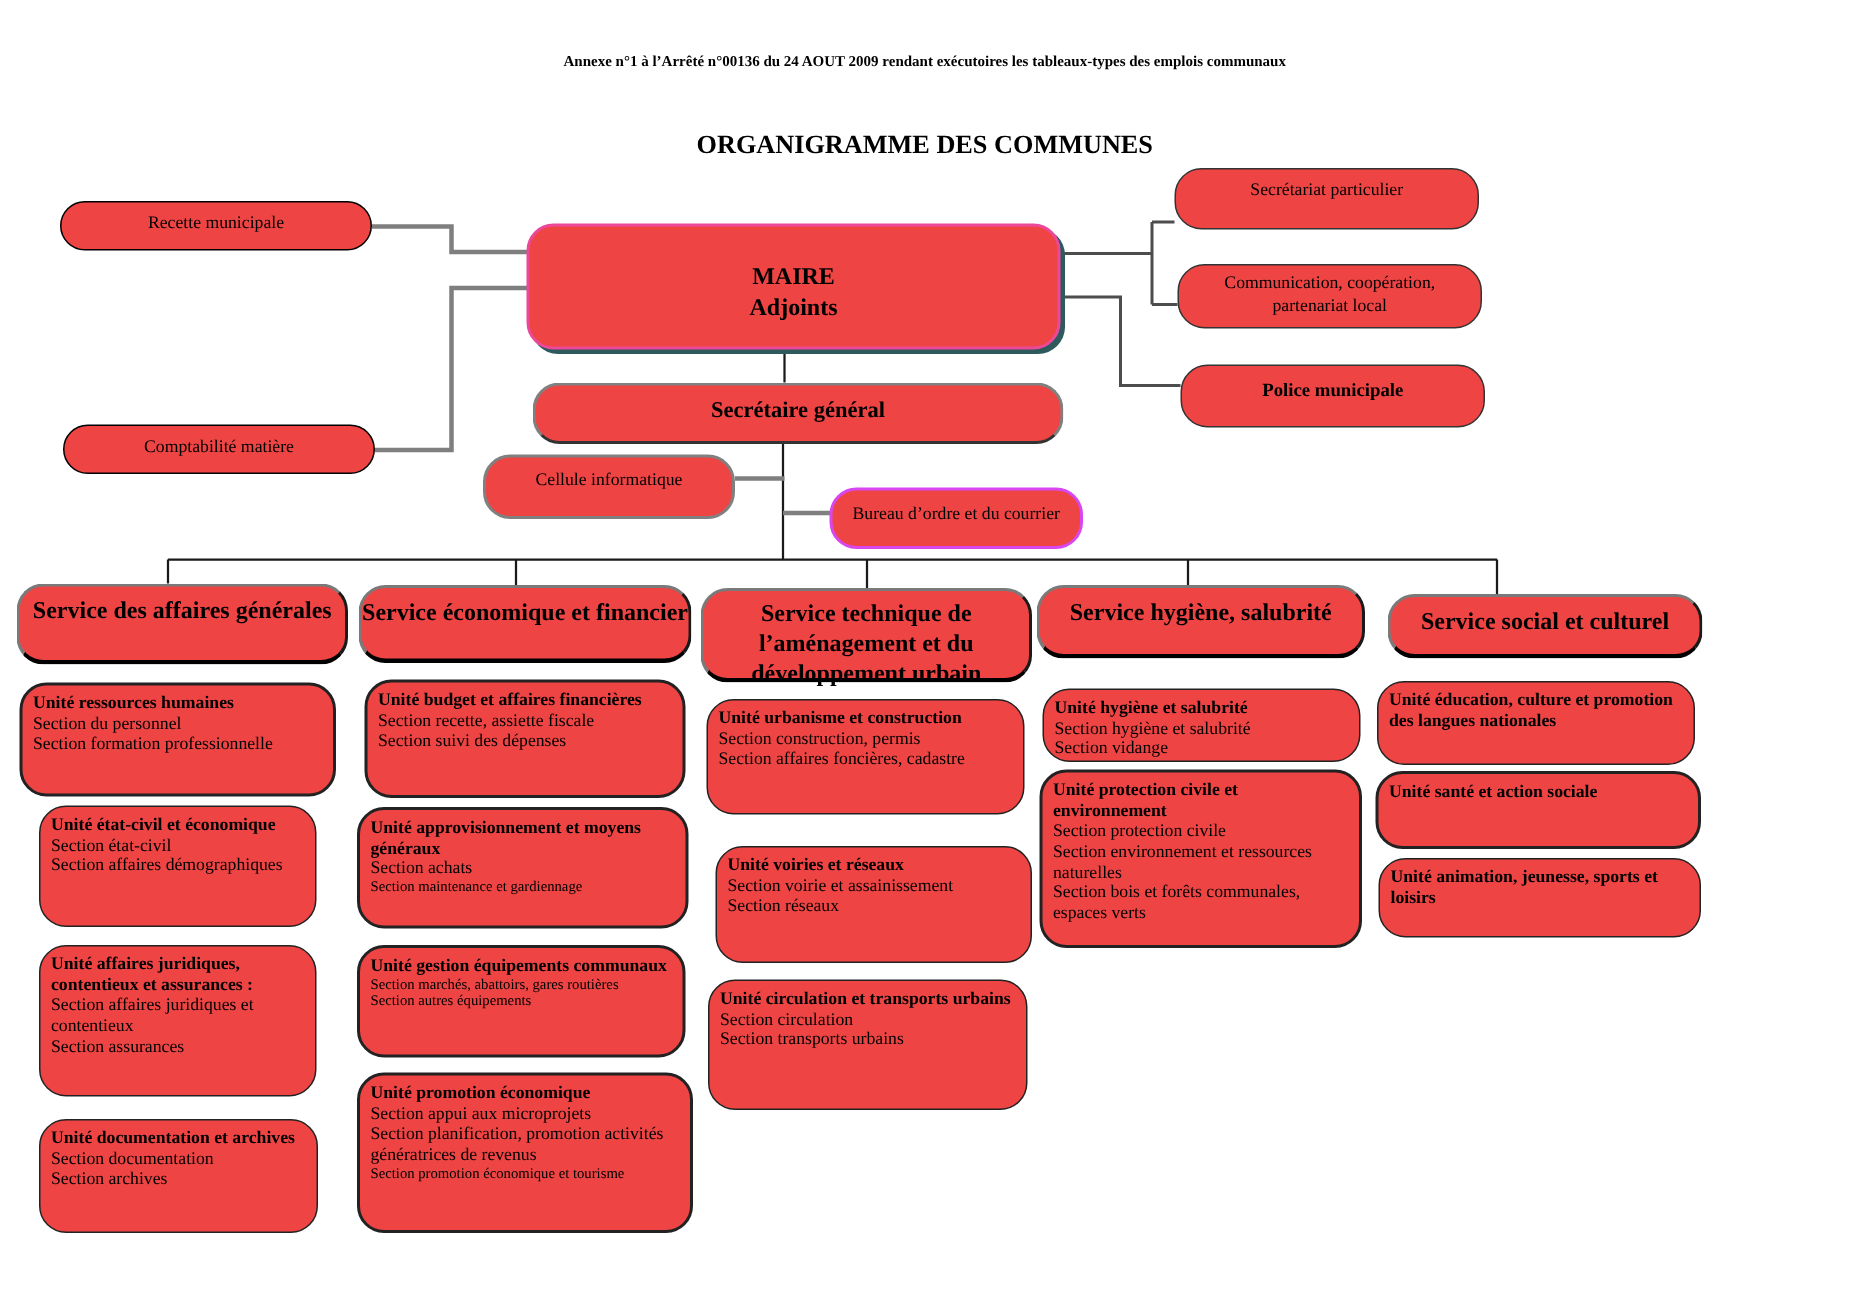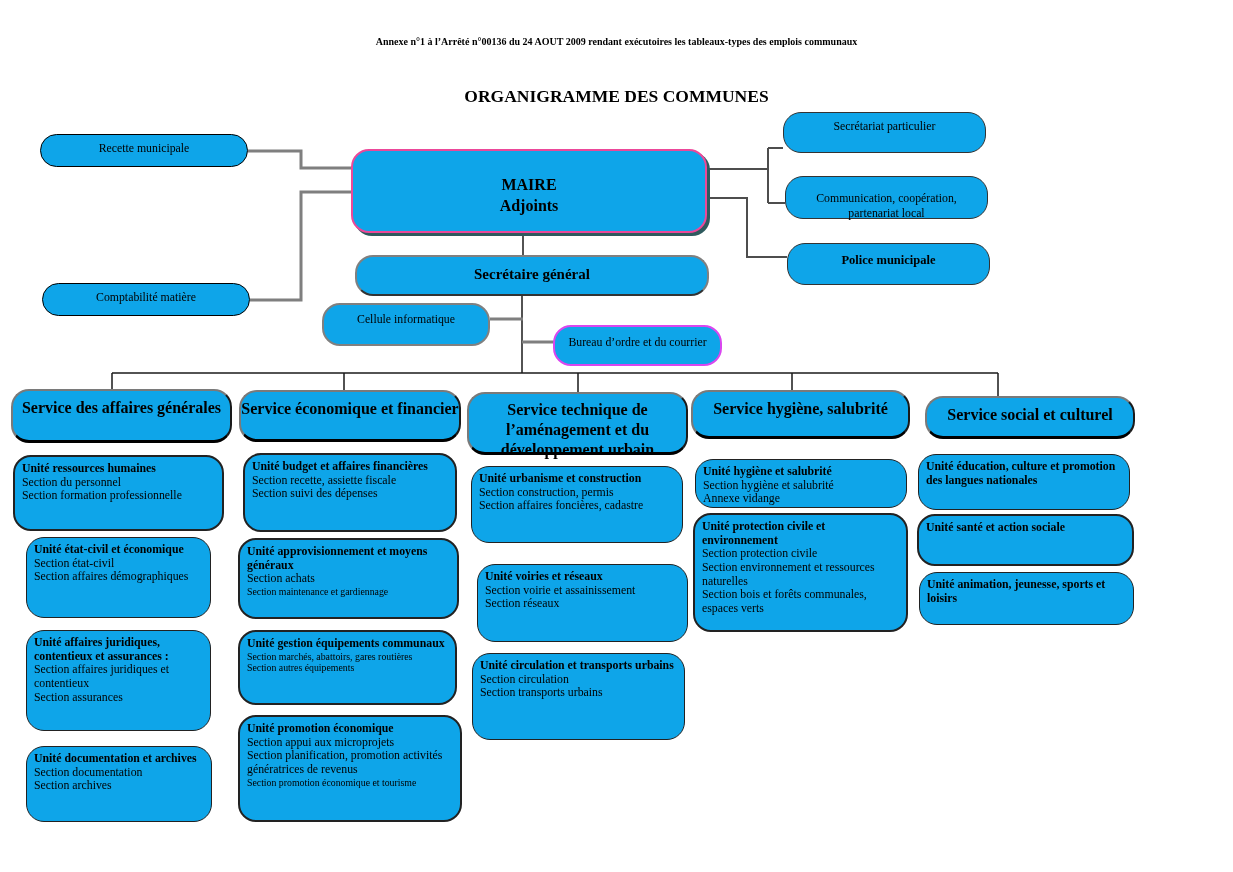--- a/index.html
+++ b/index.html
@@ -1,18 +1,18 @@
 <!DOCTYPE html>
 <html><head>
 <meta charset="utf-8">
 <style>
   html,body{margin:0;padding:0;background:#ffffff;}
   body{width:1233px;height:872px;position:relative;font-family:"Liberation Serif","DejaVu Serif",serif;color:#000;}
   #wires{position:absolute;left:0;top:0;z-index:0;}
-  .box{position:absolute;box-sizing:border-box;background:#0ea5e9;z-index:2;border-radius:18px;}
+  .box{position:absolute;box-sizing:border-box;background:#ef4444;z-index:2;border-radius:18px;}
   .thin{border:1px solid #000;}
   .mid{border:1.5px solid #333;}
   .gray2{border:2px solid #808080;}
   .dark2{border:2px solid #d946ef;}
   .svc{border-style:solid;border-width:2px 2px 3px 2px;border-color:#7a7a7a #1a1a1a #000 #7a7a7a;}
   .unit{border:1.5px solid #222;padding:5px 6px 4px 7px;font-size:11.8px;line-height:1.16;text-align:left;}
   .unit .t{font-weight:bold;}
   .sec{font-size:11.8px;}
   .sec.small{font-size:9.8px;}
   .ctr{text-align:center;}
@@ -48,21 +48,21 @@
 
 <div class="box thin ctr toplbl" style="left:40px;top:134px;width:208px;height:33px;"><span>Recette municipale</span></div>
 <div class="box thin ctr toplbl" style="left:42px;top:283px;width:208px;height:33px;"><span>Comptabilité matière</span></div>
 
 <div class="box ctr maire" style="left:351px;top:149px;width:356px;height:84px;">
   <div>MAIRE</div>
   <div>Adjoints</div>
 </div>
 
 <div class="box mid ctr toplbl" style="left:783px;top:112px;width:203px;height:41px;"><span>Secrétariat particulier</span></div>
-<div class="box mid ctr toplbl" style="left:785px;top:176px;width:203px;height:43px;padding-top:14px;">
+<div class="box mid ctr toplbl" style="left:785px;top:176px;width:203px;height:43px;padding-top:4px;">
   <div>Communication, coopération,</div>
   <div>partenariat local</div>
 </div>
 <div class="box mid ctr" style="left:787px;top:243px;width:203px;height:42px;font-weight:bold;font-size:12.5px;padding-top:9px;"><span>Police municipale</span></div>
 
 <div class="box ctr sg" style="left:355px;top:255px;width:354px;height:41px;"><span>Secrétaire général</span></div>
 <div class="box gray2 ctr toplbl" style="left:322px;top:303px;width:168px;height:43px;padding-top:7px;"><span>Cellule informatique</span></div>
 <div class="box dark2 ctr toplbl" style="left:553px;top:325px;width:169px;height:41px;padding-top:8px;"><span>Bureau d’ordre et du courrier</span></div>
 
 <div class="box svc ctr svclbl" style="left:11px;top:389px;width:221px;height:54px;"><span>Service des affaires générales</span></div>
@@ -126,21 +126,21 @@
 </div>
 <div class="box unit" style="left:472px;top:653px;width:213px;height:87px;">
   <div class="t">Unité circulation et transports urbains</div>
   <div class="sec">Section circulation</div>
   <div class="sec">Section transports urbains</div>
 </div>
 
 <div class="box unit" style="left:695px;top:459px;width:212px;height:49px;">
   <div class="t">Unité hygiène et salubrité</div>
   <div class="sec">Section hygiène et salubrité</div>
-  <div class="sec">Annexe vidange</div>
+  <div class="sec">Section vidange</div>
 </div>
 <div class="box unit" style="left:693px;top:513px;width:215px;height:119px;border-width:2px;">
   <div class="t">Unité protection civile et environnement</div>
   <div class="sec">Section protection civile</div>
   <div class="sec">Section environnement et ressources naturelles</div>
   <div class="sec">Section bois et forêts communales, espaces verts</div>
 </div>
 
 <div class="box unit" style="left:918px;top:454px;width:212px;height:56px;">
   <div class="t">Unité éducation, culture et promotion des langues nationales</div>

